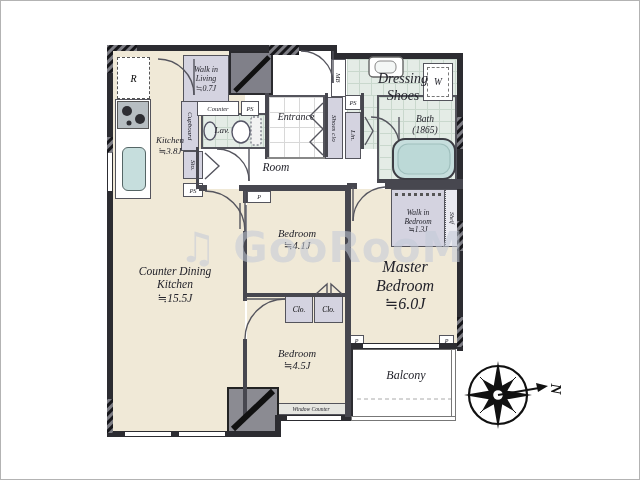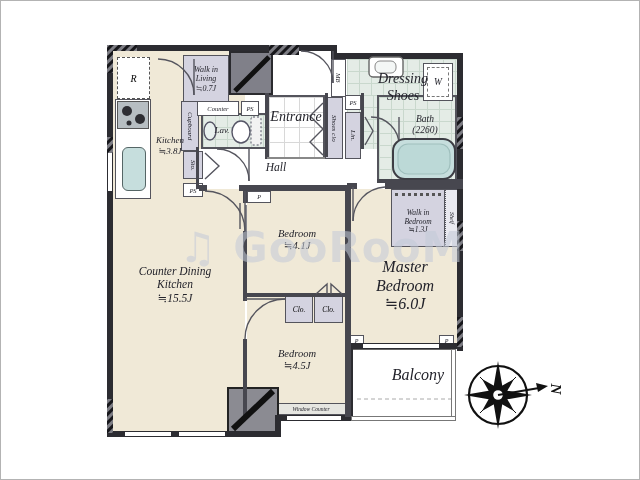--- a/index.html
+++ b/index.html
@@ -260,29 +260,29 @@
     <span>Walk in</span>
     <span>Bedroom</span>
     <span>≒1.3J</span>
   </div>
   <div class="lbl" style="left:358px;top:72px;width:88px;height:30px;font-size:14px">
     <span>Dressing</span>
     <span>Shoes</span>
   </div>
   <div class="lbl" style="left:398px;top:110px;width:52px;height:28px;font-size:9.5px">
     <span>Bath</span>
-    <span>(2260)</span>
-  </div>
-  <div class="lbl" style="left:268px;top:108px;width:54px;height:16px;font-size:14px">
+    <span>(1865)</span>
+  </div>
+  <div class="lbl" style="left:268px;top:108px;width:54px;height:16px;font-size:10px">
     <span>Entrance</span>
   </div>
   <div class="lbl" style="left:252px;top:158px;width:46px;height:18px;font-size:11.5px">
-    <span>Hall</span>
+    <span>Room</span>
   </div>
   <div class="lbl" style="left:204px;top:122px;width:34px;height:14px;font-size:9px">
     <span>Lav.</span>
   </div>
-  <div class="lbl" style="left:386px;top:366px;width:62px;height:16px;font-size:16px">
+  <div class="lbl" style="left:374px;top:366px;width:62px;height:16px;font-size:12px">
     <span>Balcony</span>
   </div>
 
   <div id="watermark">♫ GooRooM</div>
 </div>
 
 </body></html>

